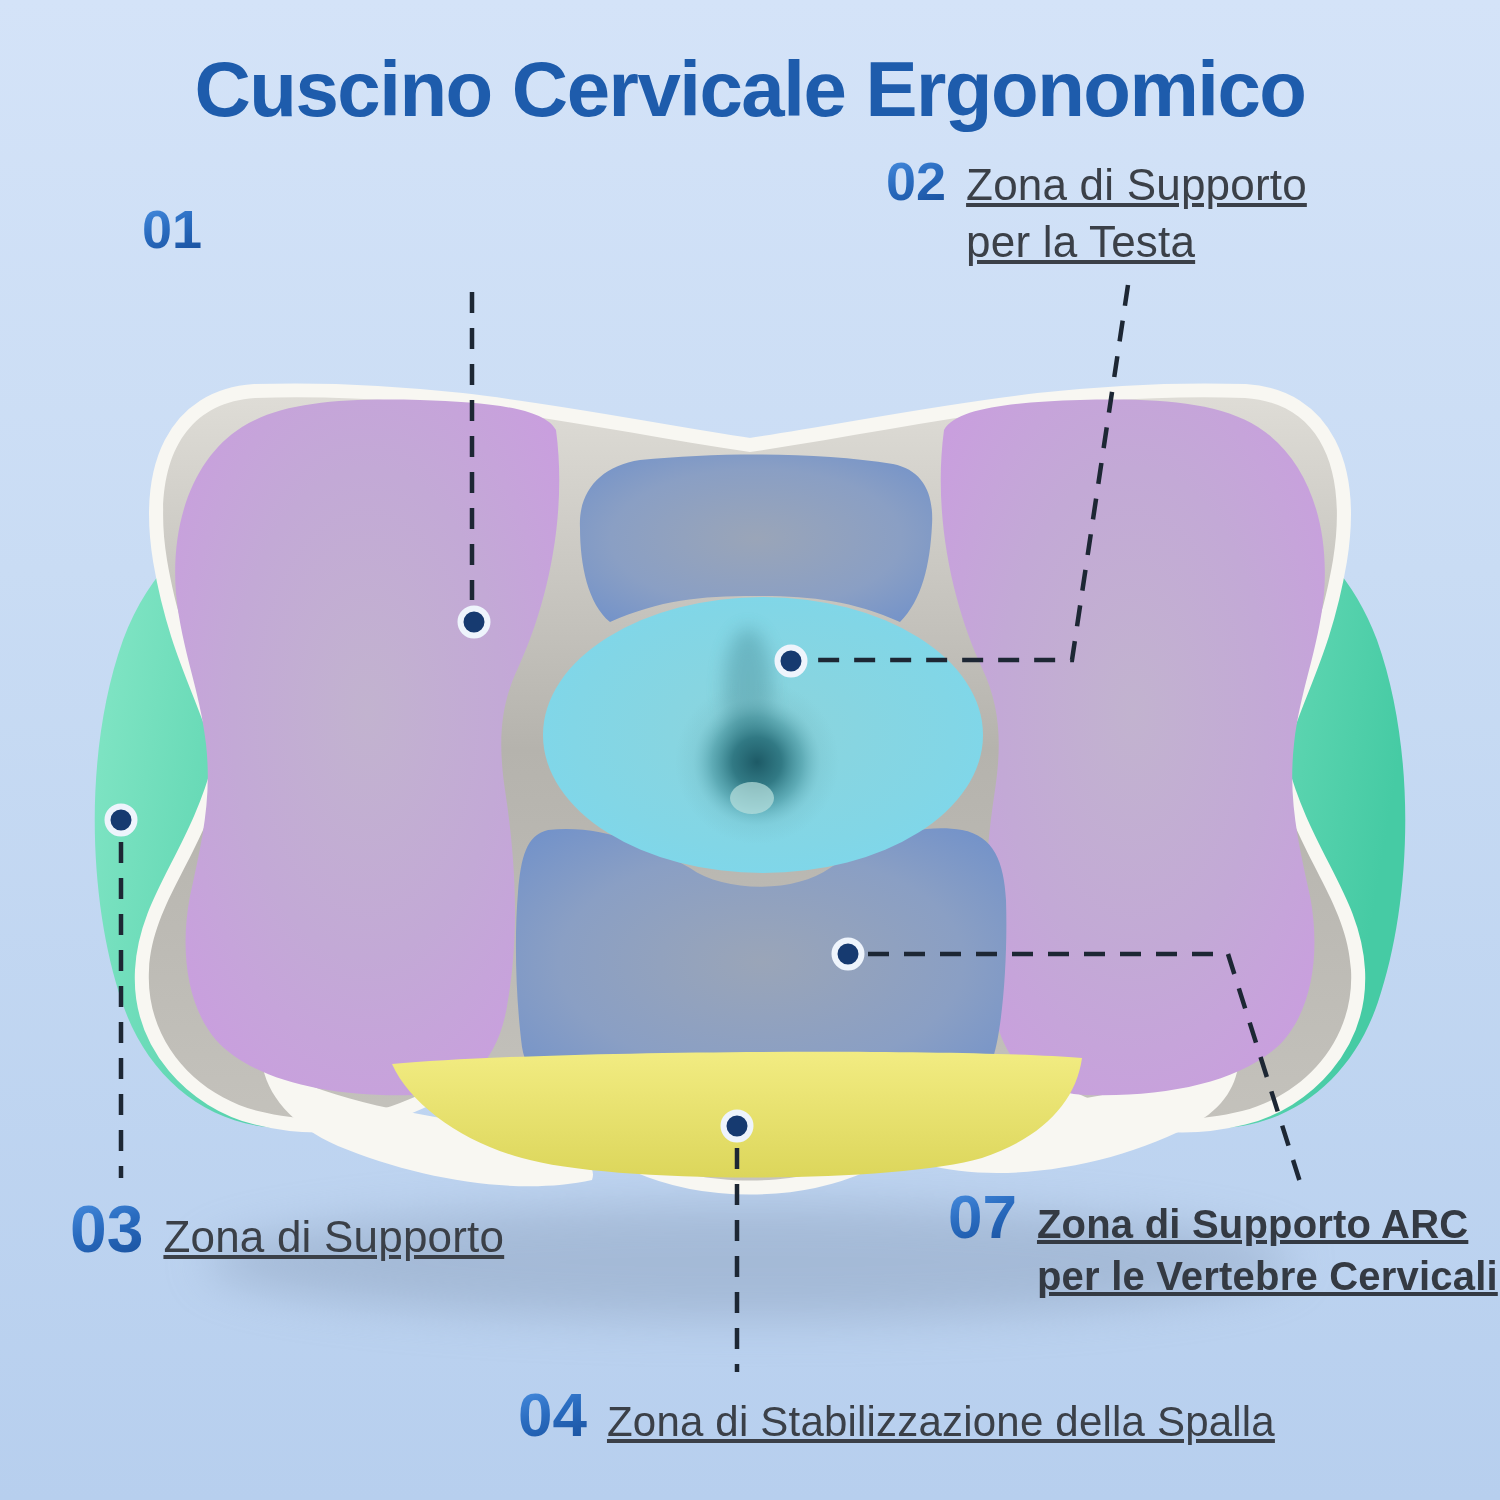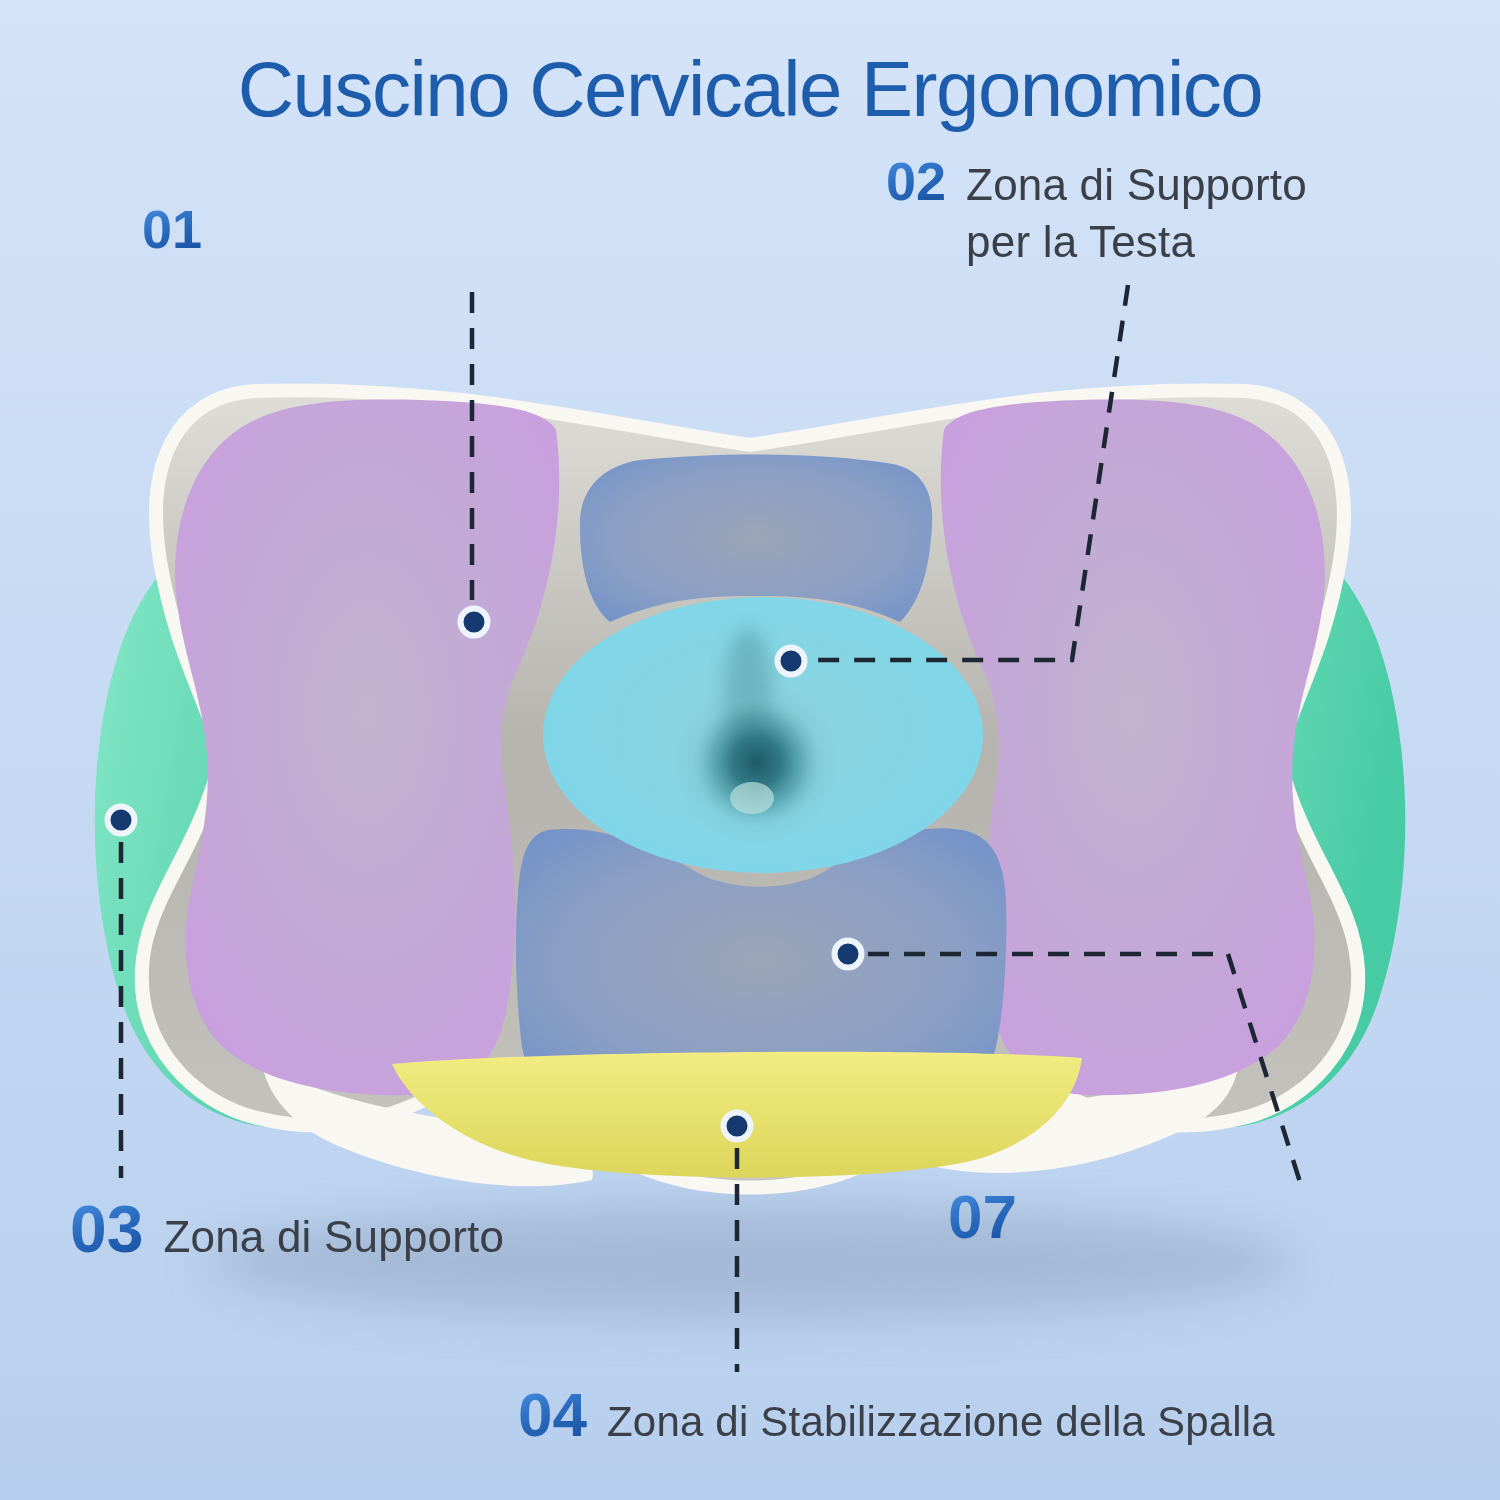--- a/index.html
+++ b/index.html
@@ -3,32 +3,32 @@
 <meta charset="utf-8">
 <style>
   html,body{margin:0;padding:0;}
   .canvas{
     position:relative;width:1500px;height:1500px;overflow:hidden;
     background:linear-gradient(180deg,#d4e3f8 0%,#c9dcf4 38%,#b7cfee 100%);
     font-family:"Liberation Sans",sans-serif;
   }
   .title{
     position:absolute;top:44px;left:0;width:100%;text-align:center;
-    font-size:78px;font-weight:400;color:#1e5cac;letter-spacing:-1.5px;
+    font-size:78px;font-weight:700;color:#1e5cac;letter-spacing:-1.5px;
   }
   .pillow-svg{position:absolute;left:0;top:0;width:1500px;height:1500px;}
   .zone-label{position:absolute;display:flex;gap:20px;align-items:baseline;white-space:nowrap;}
   .zone-num{
     font-weight:800;line-height:0.95;
     background:linear-gradient(160deg,#4a90e2 0%,#2a6cc0 45%,#174e9b 100%);
     -webkit-background-clip:text;background-clip:text;
     -webkit-text-fill-color:transparent;color:#2264b4;
   }
   .zone-text{color:#3b4048;font-weight:500;line-height:1.3;letter-spacing:.2px;}
-  .zone-text .line{display:block;}
+  .zone-text .line{display:block;text-decoration:underline;}
   .z01 .zone-num{font-size:54px;} .z01 .zone-text{font-size:44px;}
   .z02 .zone-num{font-size:54px;} .z02 .zone-text{font-size:44px;}
   .z03 .zone-num{font-size:66px;} .z03 .zone-text{font-size:44px;}
   .z04 .zone-num{font-size:62px;} .z04 .zone-text{font-size:42px;}
   .z05 .zone-num{font-size:62px;} .z05 .zone-text{font-size:40px;font-weight:700;color:#343a43;}
 </style>
 </head>
 <body>
 
 <div class="canvas">
@@ -220,15 +220,19 @@
 
   <div class="zone-label z04" style="left:518px;top:1386px;text-align:center;">
     <span class="zone-num">04</span>
     <span class="zone-text">
       <span class="line">Zona di Stabilizzazione della Spalla</span>
     </span>
   </div>
 
   <div class="zone-label z05" style="left:948px;top:1188px;">
     <span class="zone-num">07</span>
+    <span class="zone-text">
+      <span class="line">Zona di Supporto ARC</span>
+      <span class="line">per le Vertebre Cervicali</span>
+    </span>
   </div>
 
 </div>
 
 </body></html>

